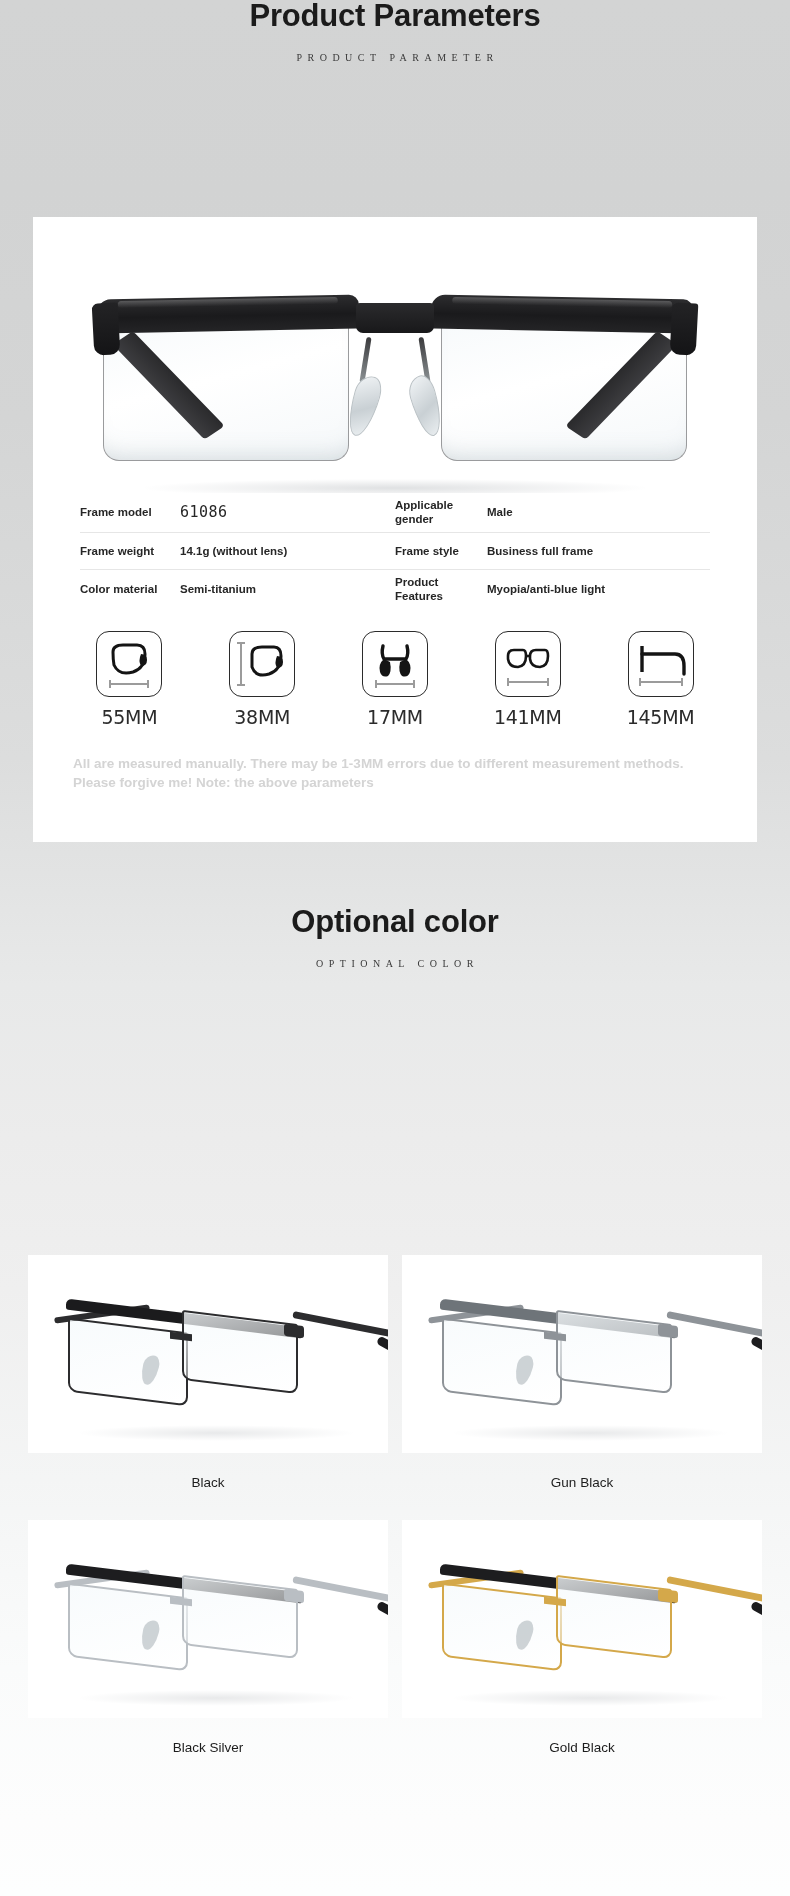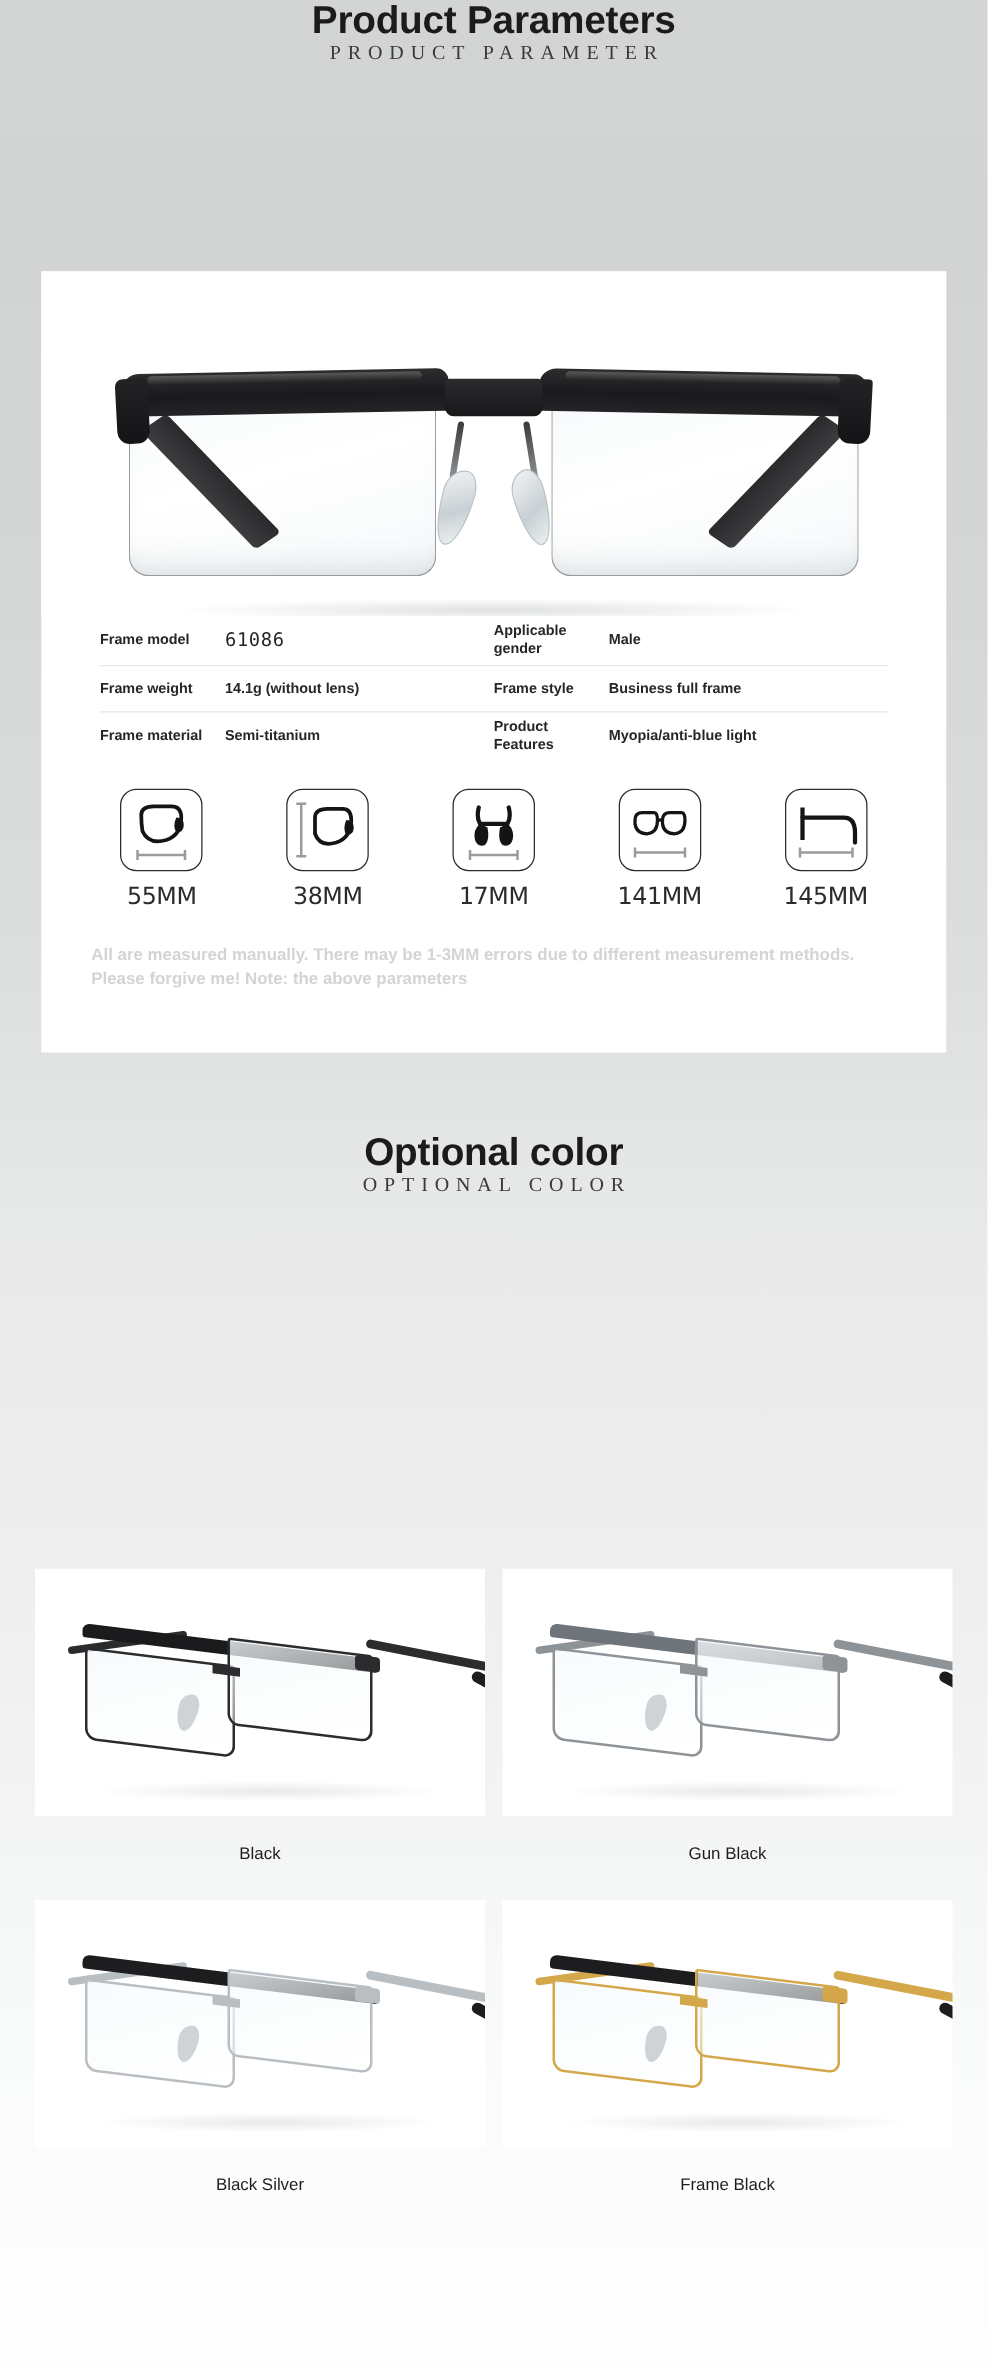--- a/index.html
+++ b/index.html
@@ -31,24 +31,24 @@
   .sec-title {
     font-size: 31px;
     font-weight: bold;
     color: #1b1b1b;
     letter-spacing: -0.2px;
     line-height: 1;
   }
 
   .sec-sub {
     font-family: "Liberation Serif", serif;
-    font-size: 16px;
+    font-size: 10px;
     color: #3a3a3a;
     letter-spacing: 5.5px;
-    margin-top: 3px;
+    margin-top: 21px;
     padding-left: 5px;
   }
 
   #head-params { }
   #head-colors { padding-top: 64px; }
 
   
   .param-card {
     position: absolute;
     left: 33px;
@@ -353,21 +353,21 @@
         <td class="k2">Applicable gender</td>
         <td class="v2">Male</td>
       </tr>
       <tr>
         <td class="k">Frame weight</td>
         <td class="v">14.1g (without lens)</td>
         <td class="k2">Frame style</td>
         <td class="v2">Business full frame</td>
       </tr>
       <tr>
-        <td class="k">Frame material</td>
+        <td class="k">Color material</td>
         <td class="v">Semi-titanium</td>
         <td class="k2">Product Features</td>
         <td class="v2">Myopia/anti-blue light</td>
       </tr>
     </tbody>
   </table>
 
   <div class="measure-row">
 
     <div class="m-item">
@@ -511,16 +511,16 @@
         <div class="r-lens"></div>
         <div class="l-lens"></div>
         <div class="bridge3"></div>
         <div class="pad3"></div>
         <div class="hinge"></div>
         <div class="arm"></div>
         <div class="arm-tip"></div>
         <div class="shadow3"></div>
       </div>
     </div>
-    <div class="color-name">Frame Black</div>
+    <div class="color-name">Gold Black</div>
   </div>
 
 </div>
 
 </body></html>

